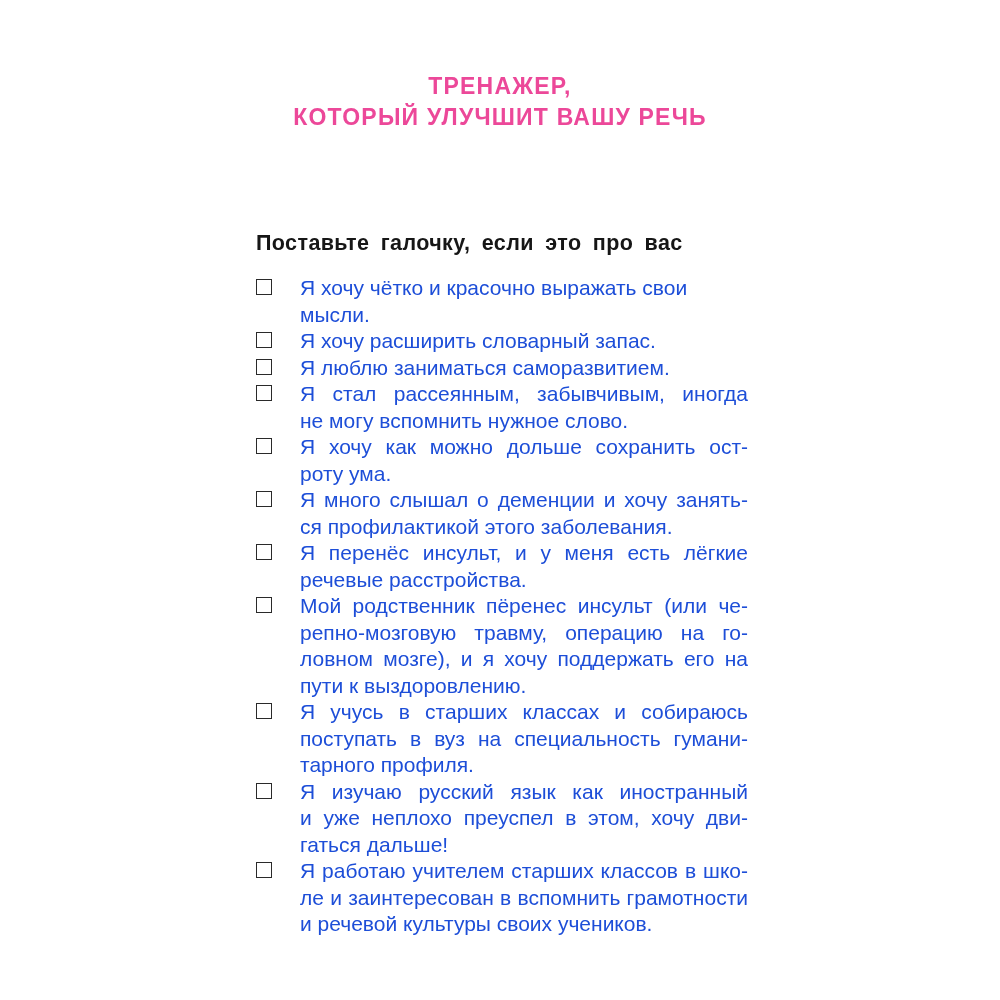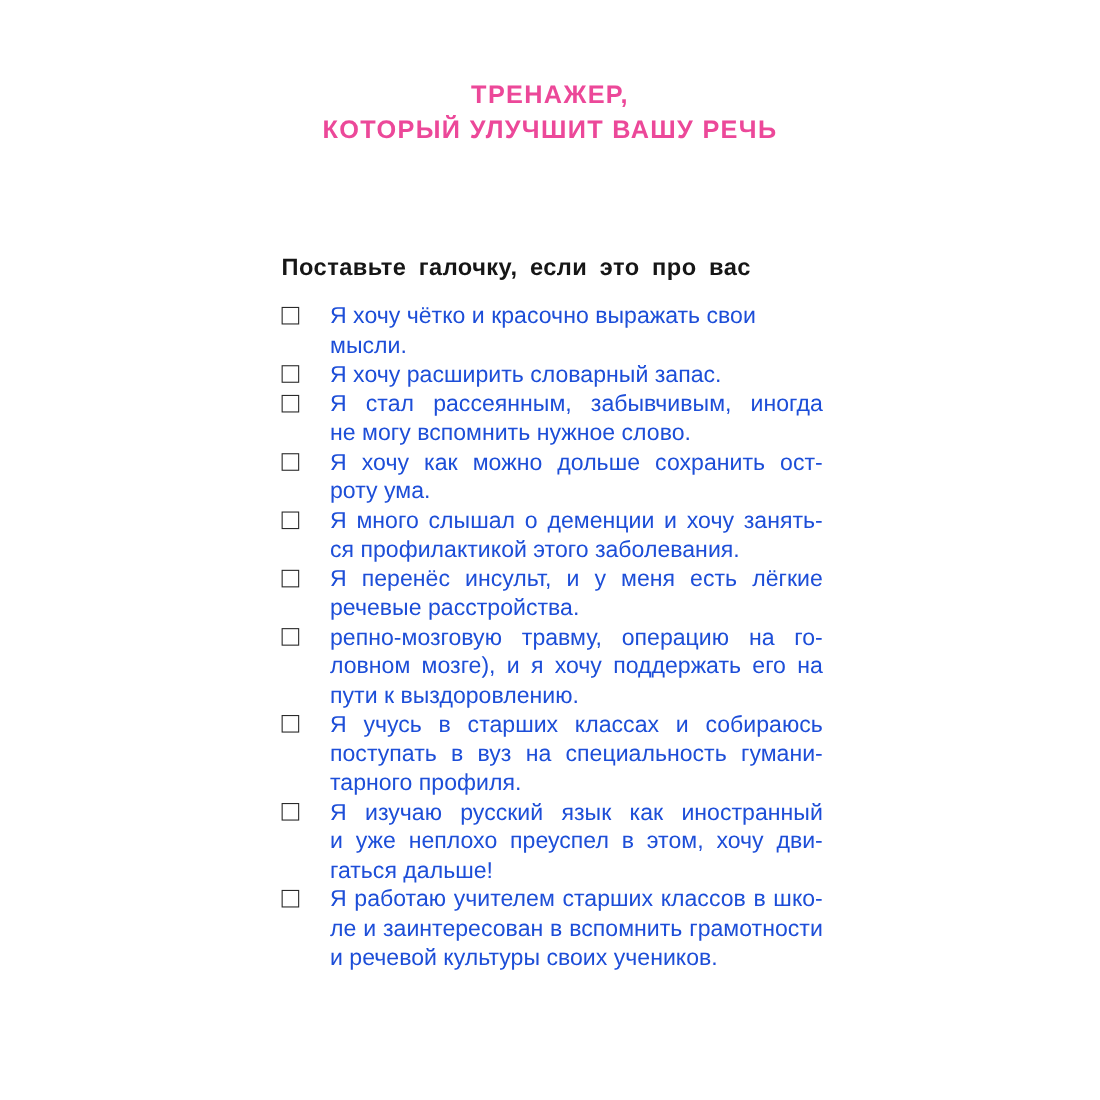--- a/index.html
+++ b/index.html
@@ -93,20 +93,26 @@
       </div>
       <div class="row">
         <span class="checkbox"></span>
         <div class="item-text">
           <div class="line">Я хочу расширить словарный запас.</div>
         </div>
       </div>
       <div class="row">
         <span class="checkbox"></span>
         <div class="item-text">
+          <div class="line">Я люблю заниматься саморазвитием.</div>
+        </div>
+      </div>
+      <div class="row">
+        <span class="checkbox"></span>
+        <div class="item-text">
           <div class="line just">Я стал рассеянным, забывчивым, иногда</div>
           <div class="line">не могу вспомнить нужное слово.</div>
         </div>
       </div>
       <div class="row">
         <span class="checkbox"></span>
         <div class="item-text">
           <div class="line just">Я хочу как можно дольше сохранить ост-</div>
           <div class="line">роту ума.</div>
         </div>
@@ -121,20 +127,21 @@
       <div class="row">
         <span class="checkbox"></span>
         <div class="item-text">
           <div class="line just">Я перенёс инсульт, и у меня есть лёгкие</div>
           <div class="line">речевые расстройства.</div>
         </div>
       </div>
       <div class="row">
         <span class="checkbox"></span>
         <div class="item-text">
+          <div class="line just">Мой родственник пёренес инсульт (или че-</div>
           <div class="line just">репно-мозговую травму, операцию на го-</div>
           <div class="line just">ловном мозге), и я хочу поддержать его на</div>
           <div class="line">пути к выздоровлению.</div>
         </div>
       </div>
       <div class="row">
         <span class="checkbox"></span>
         <div class="item-text">
           <div class="line just">Я учусь в старших классах и собираюсь</div>
           <div class="line just">поступать в вуз на специальность гумани-</div>

